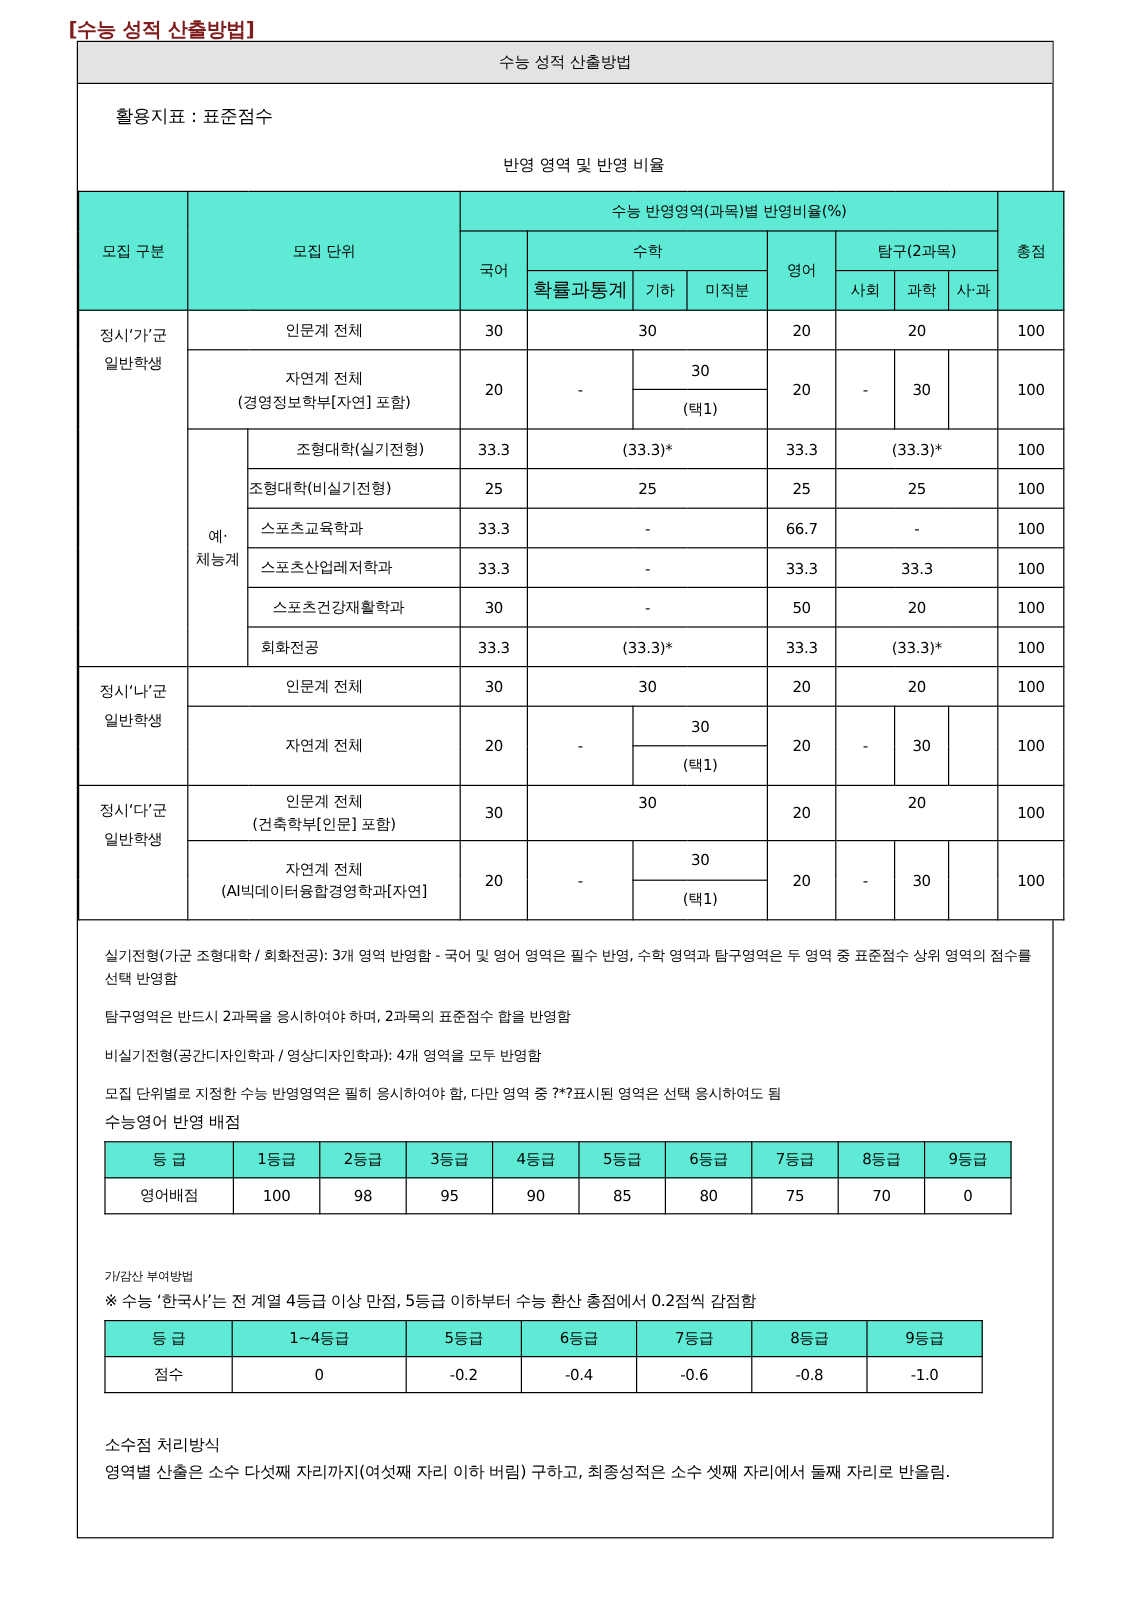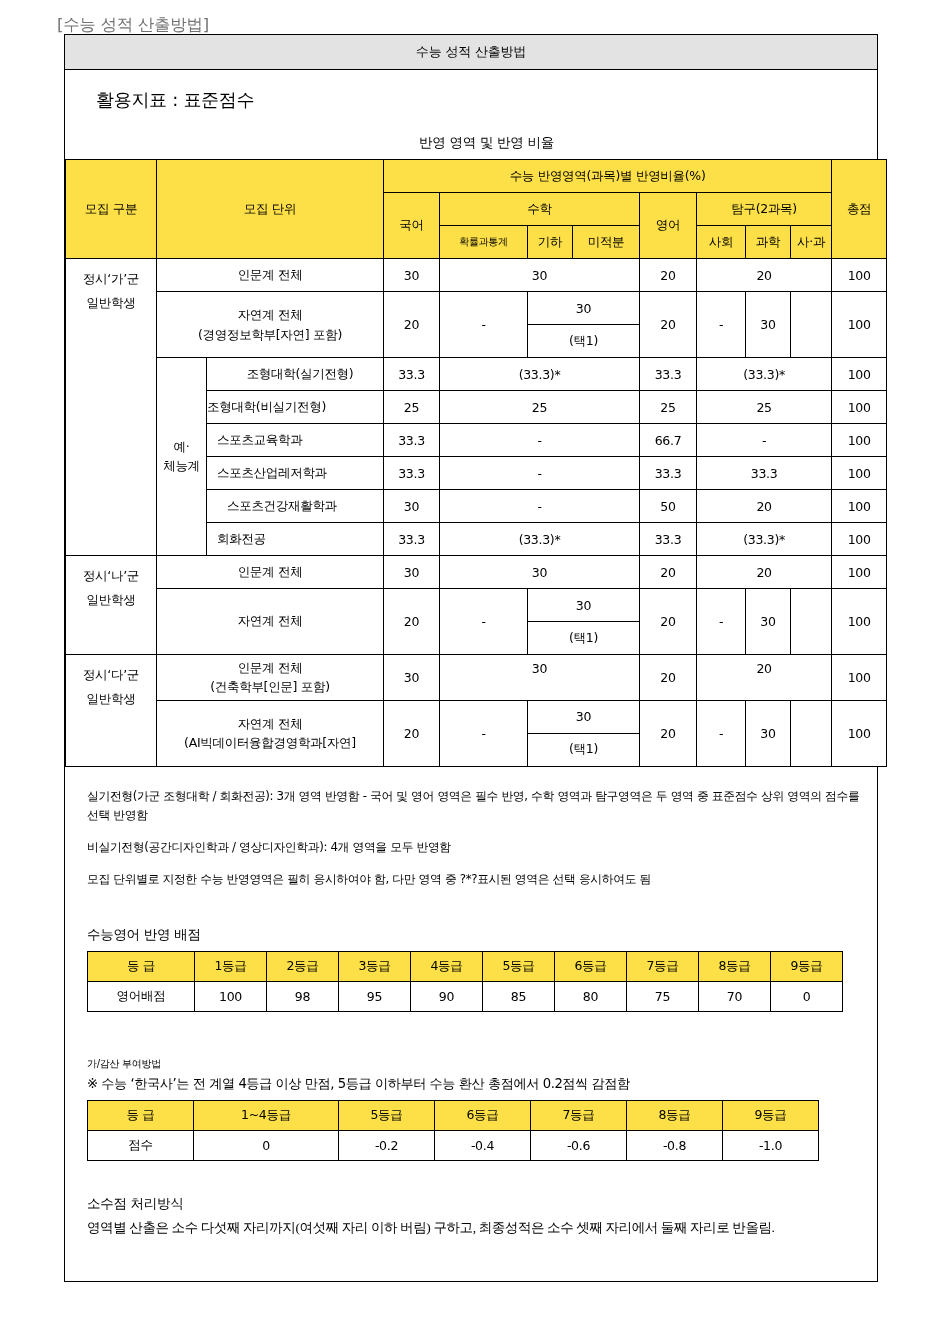--- a/index.html
+++ b/index.html
@@ -17,22 +17,22 @@
     overflow: hidden;
     box-sizing: border-box;
   }
 
   
   .doc-heading {
     position: absolute;
     left: 57px;
     top: 14px;
     font-size: 16.5px;
-    font-weight: normal;
-    color: #737373;
+    font-weight: bold;
+    color: #7f1d1d;
     letter-spacing: -0.3px;
     white-space: nowrap;
   }
 
   
   .outer-frame {
     position: absolute;
     left: 64px;
     top: 34px;
     width: 814px;
@@ -53,21 +53,21 @@
     color: #000;
     letter-spacing: -0.2px;
   }
 
   .body-pad {
     padding: 0 0 0 0;
     box-sizing: border-box;
   }
 
   .lead-line {
-    font-size: 18px;
+    font-size: 15px;
     color: #000;
     padding: 18px 0 0 31px;
     letter-spacing: -0.3px;
   }
 
   .section-label {
     font-size: 13.5px;
     color: #000;
     letter-spacing: -0.3px;
   }
@@ -81,21 +81,21 @@
     background: #fff;
   }
   table.grid th, table.grid td {
     border: 1px solid #000;
     text-align: center;
     vertical-align: middle;
     letter-spacing: -0.3px;
     padding: 0;
   }
   table.grid th {
-    background: #fde047;
+    background: #5eead4;
     font-weight: normal;
   }
 
   
   .main-table-wrap {
     position: absolute;
     left: 0px;
     top: 124px;
     width: 811px;
   }
@@ -117,21 +117,21 @@
   td.group {
     line-height: 1.9;
   }
   td.vertical-cat {
     font-size: 12.5px;
     line-height: 1.5;
   }
   tr.grouptop > td {
     border-top: 1.6px solid #000;
   }
-  .small-note { font-size: 10px; }
+  .small-note { font-size: 16px; }
 
   
   .footnotes {
     position: absolute;
     left: 0;
     top: 752px;
     width: 811px;
     padding: 0 16px 0 22px;
     box-sizing: border-box;
   }
@@ -198,21 +198,20 @@
   }
   .decimal-title {
     font-size: 13.5px;
     letter-spacing: -0.3px;
     margin-bottom: 4px;
   }
   .decimal-body {
     font-size: 13.5px;
     letter-spacing: -0.4px;
     line-height: 1.62;
-    font-family: Liberation Serif, serif;
   }
 </style>
 </head>
 <body>
 
 <div class="page">
 
   <div class="doc-heading">[수능 성적 산출방법]</div>
 
   <div class="outer-frame">
@@ -418,20 +417,21 @@
             <tr>
               <td colspan="2" style="border-top:0;">(택1)</td>
             </tr>
 
           </tbody>
         </table>
       </div>
 
       <div class="footnotes">
         <p>실기전형(가군 조형대학 / 회화전공): 3개 영역 반영함 - 국어 및 영어 영역은 필수 반영, 수학 영역과 탐구영역은 두 영역 중 표준점수 상위 영역의 점수를 선택 반영함</p>
+        <p>탐구영역은 반드시 2과목을 응시하여야 하며, 2과목의 표준점수 합을 반영함</p>
         <p>비실기전형(공간디자인학과 / 영상디자인학과): 4개 영역을 모두 반영함</p>
         <p>모집 단위별로 지정한 수능 반영영역은 필히 응시하여야 함, 다만 영역 중 ?*?표시된 영역은 선택 응시하여도 됨</p>
       </div>
 
       <div class="eng-wrap">
         <div class="eng-title">수능영어 반영 배점</div>
         <table class="eng grid">
           <colgroup>
             <col style="width:107px">
             <col style="width:72px">

